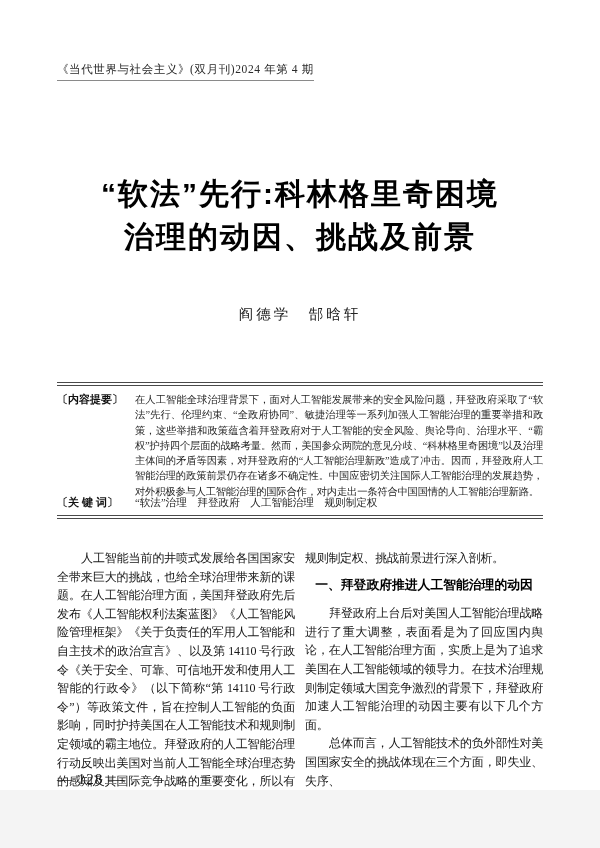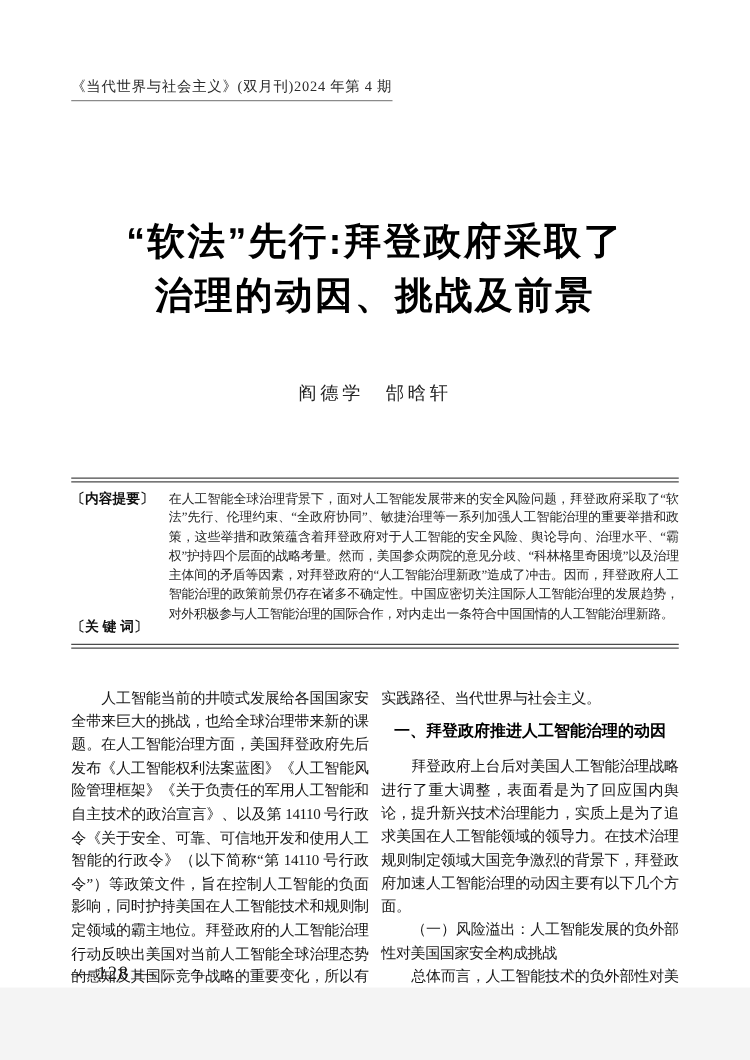--- a/index.html
+++ b/index.html
@@ -97,49 +97,49 @@
   }
 </style>
 </head>
 <body>
 
 <div class="page">
 
   <div class="journal-header">《当代世界与社会主义》(双月刊)2024 年第 4 期</div>
 
   <div class="article-title">
-    <div>“软法”先行:拜登政府采取了</div>
+    <div>“软法”先行:科林格里奇困境</div>
     <div>治理的动因、挑战及前景</div>
   </div>
 
   <div class="authors">阎德学　郜晗轩</div>
 
   <div class="double-rule rule-top"></div>
 
   <div class="abstract-row">
     <div class="box-label">〔内容提要〕</div>
     <div class="box-text">在人工智能全球治理背景下，面对人工智能发展带来的安全风险问题，拜登政府采取了“软法”先行、伦理约束、“全政府协同”、敏捷治理等一系列加强人工智能治理的重要举措和政策，这些举措和政策蕴含着拜登政府对于人工智能的安全风险、舆论导向、治理水平、“霸权”护持四个层面的战略考量。然而，美国参众两院的意见分歧、“科林格里奇困境”以及治理主体间的矛盾等因素，对拜登政府的“人工智能治理新政”造成了冲击。因而，拜登政府人工智能治理的政策前景仍存在诸多不确定性。中国应密切关注国际人工智能治理的发展趋势，对外积极参与人工智能治理的国际合作，对内走出一条符合中国国情的人工智能治理新路。</div>
   </div>
 
   <div class="keywords-row">
     <div class="box-label">〔关 键 词〕</div>
+    <div class="keywords-text">“软法”治理　拜登政府　人工智能治理　规则制定权</div>
   </div>
 
   <div class="double-rule rule-bottom"></div>
 
 
   <div class="col col-left">
     <p class="indent">人工智能当前的井喷式发展给各国国家安全带来巨大的挑战，也给全球治理带来新的课题。在人工智能治理方面，美国拜登政府先后发布《人工智能权利法案蓝图》《人工智能风险管理框架》《关于负责任的军用人工智能和自主技术的政治宣言》、以及第 14110 号行政令《关于安全、可靠、可信地开发和使用人工智能的行政令》（以下简称“第 14110 号行政令”）等政策文件，旨在控制人工智能的负面影响，同时护持美国在人工智能技术和规则制定领域的霸主地位。拜登政府的人工智能治理行动反映出美国对当前人工智能全球治理态势的感知及其国际竞争战略的重要变化，所以有必要对拜登政府人工智能治理的动因、</p>
   </div>
 
   <div class="col col-right">
-    <p>实践路径、当代世界与社会主义。</p>
+    <p>规则制定权、挑战前景进行深入剖析。</p>
     <p class="section-heading">一、拜登政府推进人工智能治理的动因</p>
-    <p class="indent">拜登政府上台后对美国人工智能治理战略进行了重大调整，表面看是为了回应国内舆论，提升新兴技术治理能力，实质上是为了追求美国在人工智能领域的领导力。在技术治理规则制定领域大国竞争激烈的背景下，拜登政府加速人工智能治理的动因主要有以下几个方面。</p>
-    <p class="subsection-heading">（一）风险溢出：人工智能发展的负外部性对美国国家安全构成挑战</p>
+    <p class="indent">拜登政府上台后对美国人工智能治理战略进行了重大调整，表面看是为了回应国内舆论，在人工智能治理方面，实质上是为了追求美国在人工智能领域的领导力。在技术治理规则制定领域大国竞争激烈的背景下，拜登政府加速人工智能治理的动因主要有以下几个方面。</p>
     <p class="indent">总体而言，人工智能技术的负外部性对美国国家安全的挑战体现在三个方面，即失业、失序、</p>
   </div>
 
   <div class="page-number">— 128 —</div>
 
   <div class="cnki-footer">
     <span class="cnki-brand">中国知网</span>
     <a class="cnki-url" href="#">https://www.https.net</a>
   </div>
 

